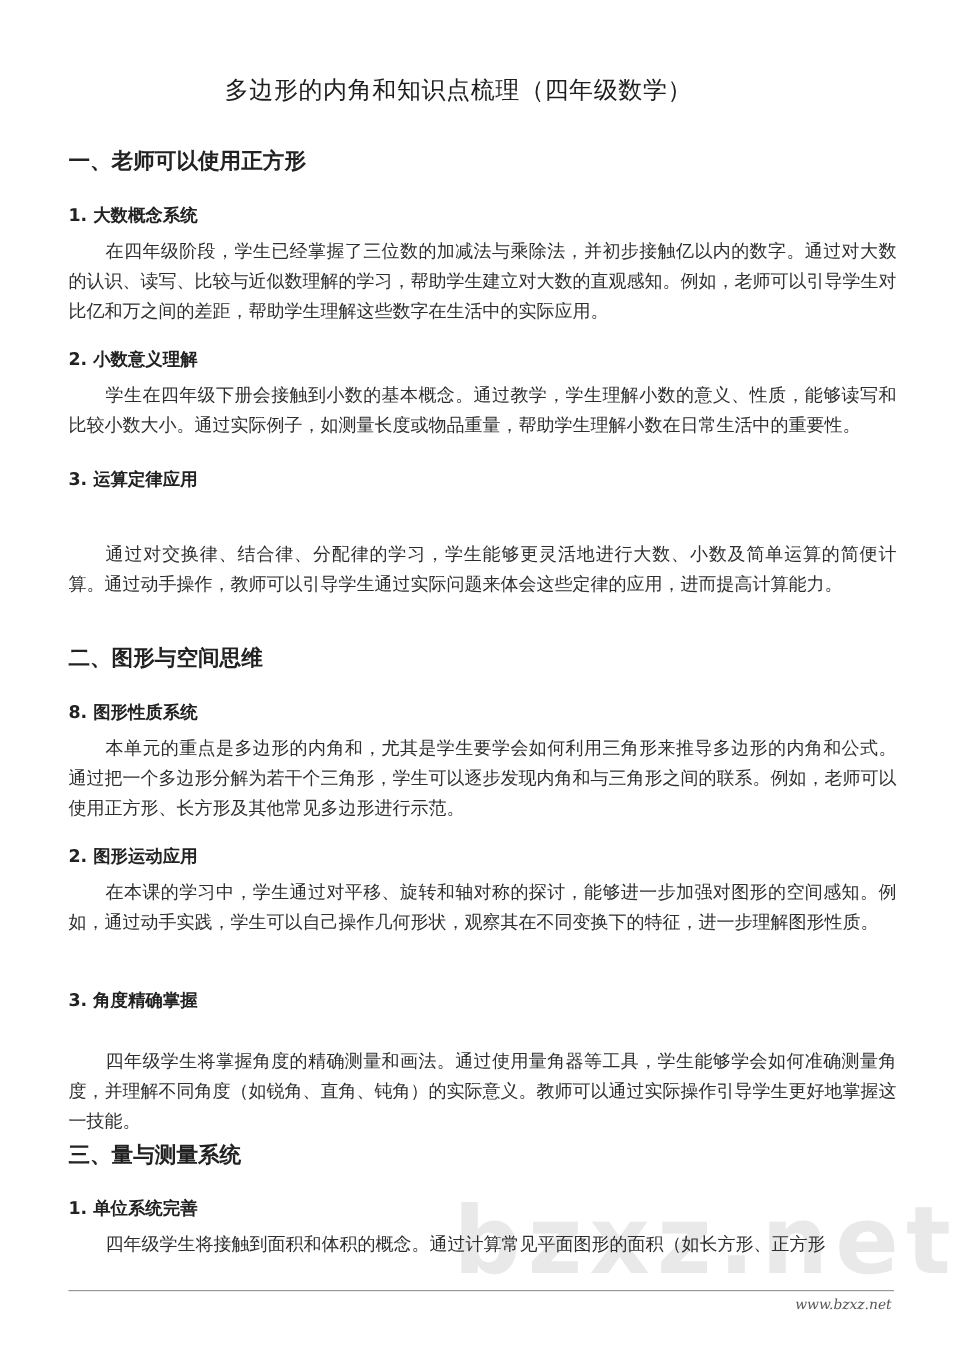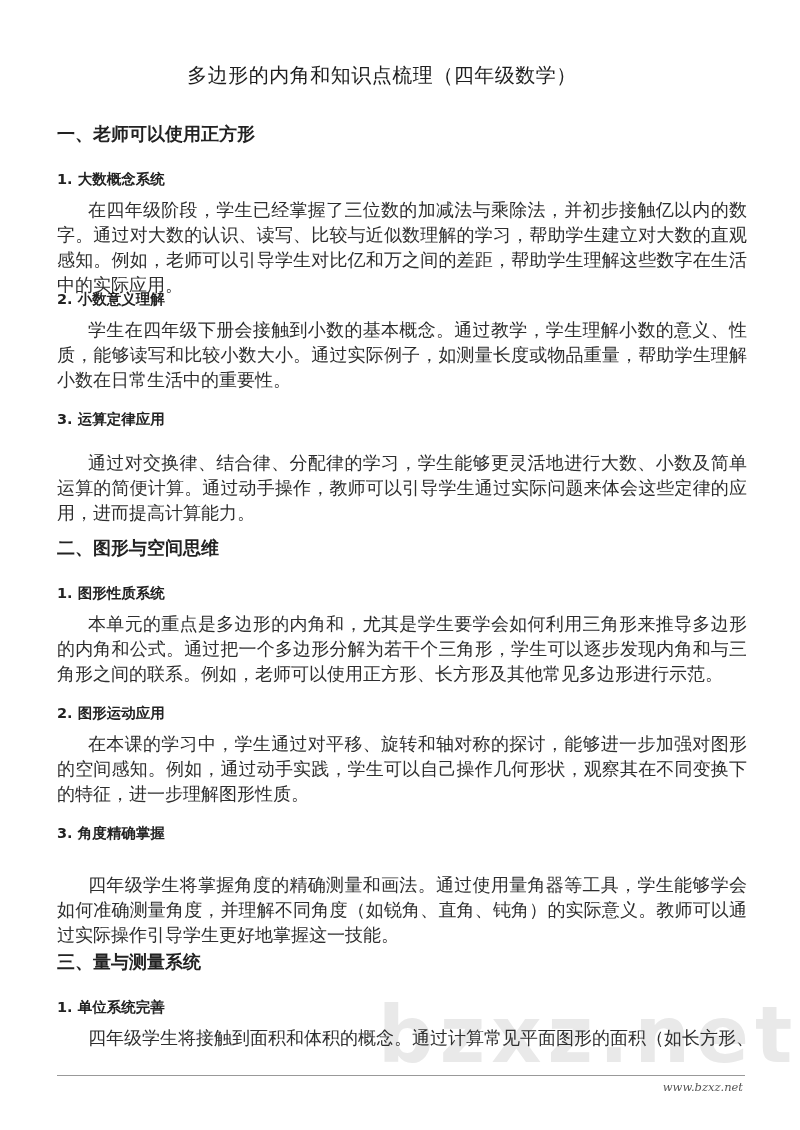--- a/index.html
+++ b/index.html
@@ -16,21 +16,21 @@
   .section-heading {
     position: absolute; left: 57px; font-size: 18px; font-weight: bold; color: #222;
     font-family: "DejaVu Sans", "Liberation Sans", sans-serif;
   }
   .sub-heading {
     position: absolute; left: 57px; font-size: 14.5px; font-weight: bold; color: #222;
     font-family: "DejaVu Sans", "Liberation Sans", sans-serif;
   }
   .para {
     position: absolute; left: 57px; width: 690px;
-    font-size: 18px; line-height: 25px; color: #2e2e2e;
+    font-size: 15px; line-height: 25px; color: #2e2e2e;
     text-indent: 31px; text-align: justify;
   }
   .footer-rule {
     position: absolute; left: 57px; top: 1075px; width: 688px; height: 0;
     border-top: 1.5px solid #999;
   }
   .footer-url {
     position: absolute; right: 57px; top: 1080px;
     font-size: 11.5px; font-style: italic; color: #555;
     font-family: "DejaVu Serif", serif;
@@ -53,26 +53,26 @@
   <div class="doc-title">多边形的内角和知识点梳理（四年级数学）</div>
 
   <div class="section-heading" style="top:122px">一、老师可以使用正方形</div>
 
   <div class="sub-heading" style="top:170px">1. 大数概念系统</div>
   <div class="para" style="top:197px">在四年级阶段，学生已经掌握了三位数的加减法与乘除法，并初步接触亿以内的数字。通过对大数的认识、读写、比较与近似数理解的学习，帮助学生建立对大数的直观感知。例如，老师可以引导学生对比亿和万之间的差距，帮助学生理解这些数字在生活中的实际应用。</div>
 
   <div class="sub-heading" style="top:290px">2. 小数意义理解</div>
   <div class="para" style="top:317px">学生在四年级下册会接触到小数的基本概念。通过教学，学生理解小数的意义、性质，能够读写和比较小数大小。通过实际例子，如测量长度或物品重量，帮助学生理解小数在日常生活中的重要性。</div>
 
-  <div class="sub-heading" style="top:410px">3. 运算定律应用</div>
+  <div class="sub-heading" style="top:390px">3. 运算定律应用</div>
   <div class="para" style="top:450px">通过对交换律、结合律、分配律的学习，学生能够更灵活地进行大数、小数及简单运算的简便计算。通过动手操作，教师可以引导学生通过实际问题来体会这些定律的应用，进而提高计算能力。</div>
 
   <div class="section-heading" style="top:536px">二、图形与空间思维</div>
 
-  <div class="sub-heading" style="top:584px">1. 图形性质系统</div>
+  <div class="sub-heading" style="top:584px">8. 图形性质系统</div>
   <div class="para" style="top:611px">本单元的重点是多边形的内角和，尤其是学生要学会如何利用三角形来推导多边形的内角和公式。通过把一个多边形分解为若干个三角形，学生可以逐步发现内角和与三角形之间的联系。例如，老师可以使用正方形、长方形及其他常见多边形进行示范。</div>
 
   <div class="sub-heading" style="top:704px">2. 图形运动应用</div>
   <div class="para" style="top:731px">在本课的学习中，学生通过对平移、旋转和轴对称的探讨，能够进一步加强对图形的空间感知。例如，通过动手实践，学生可以自己操作几何形状，观察其在不同变换下的特征，进一步理解图形性质。</div>
 
   <div class="sub-heading" style="top:824px">3. 角度精确掌握</div>
   <div class="para" style="top:872px">四年级学生将掌握角度的精确测量和画法。通过使用量角器等工具，学生能够学会如何准确测量角度，并理解不同角度（如锐角、直角、钝角）的实际意义。教师可以通过实际操作引导学生更好地掌握这一技能。</div>
 
   <div class="section-heading" style="top:950px">三、量与测量系统</div>
 

